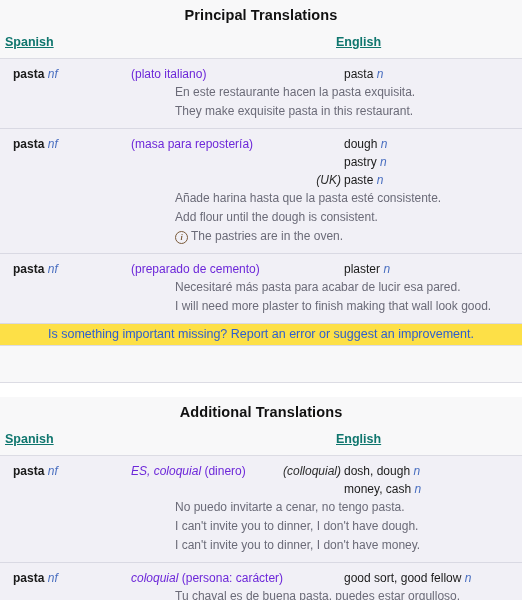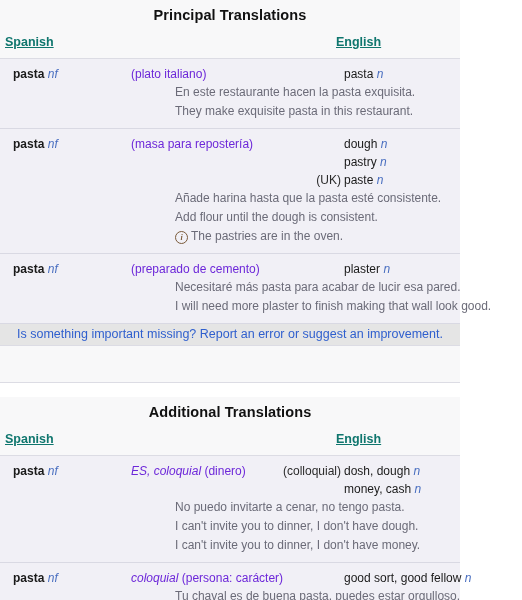--- a/index.html
+++ b/index.html
@@ -9,21 +9,21 @@
   body {
     width: 522px;
     height: 600px;
     background: #ffffff;
     font-family: "Liberation Sans", sans-serif;
     font-size: 12px;
     color: #1a1a1a;
     overflow: hidden;
   }
   .wr-table {
-    width: 460px;
+    width: 522px;
     border-collapse: collapse;
     table-layout: fixed;
   }
   .wr-table td {
     padding: 0;
     vertical-align: top;
   }
 
   
   .section-title-row td {
@@ -102,20 +102,21 @@
     margin-top: 16px;
   }
 
   .col-tag {
     position: absolute;
     left: 190px;
     width: 143px;
     top: 0;
     text-align: right;
     font-size: 12px;
+    font-style: italic;
     color: #2b2b2b;
   }
 
   .col-tgt {
     position: absolute;
     left: 336px;
     top: 0;
     font-size: 12px;
     color: #1a1a1a;
   }
@@ -141,21 +142,21 @@
     line-height: 11px;
     text-align: center;
     font-style: italic;
     vertical-align: 0px;
     margin-right: 3px;
     font-family: "Liberation Serif", serif;
   }
 
   
   .report-row td {
-    background: #e5e5e5;
+    background: #fde047;
     border-bottom: 1px solid #dcdce4;
     text-align: center;
     padding: 3px 0 4px 0;
   }
   .report-link {
     color: #2f5fce;
     font-size: 12.5px;
     text-decoration: none;
     cursor: pointer;
   }

